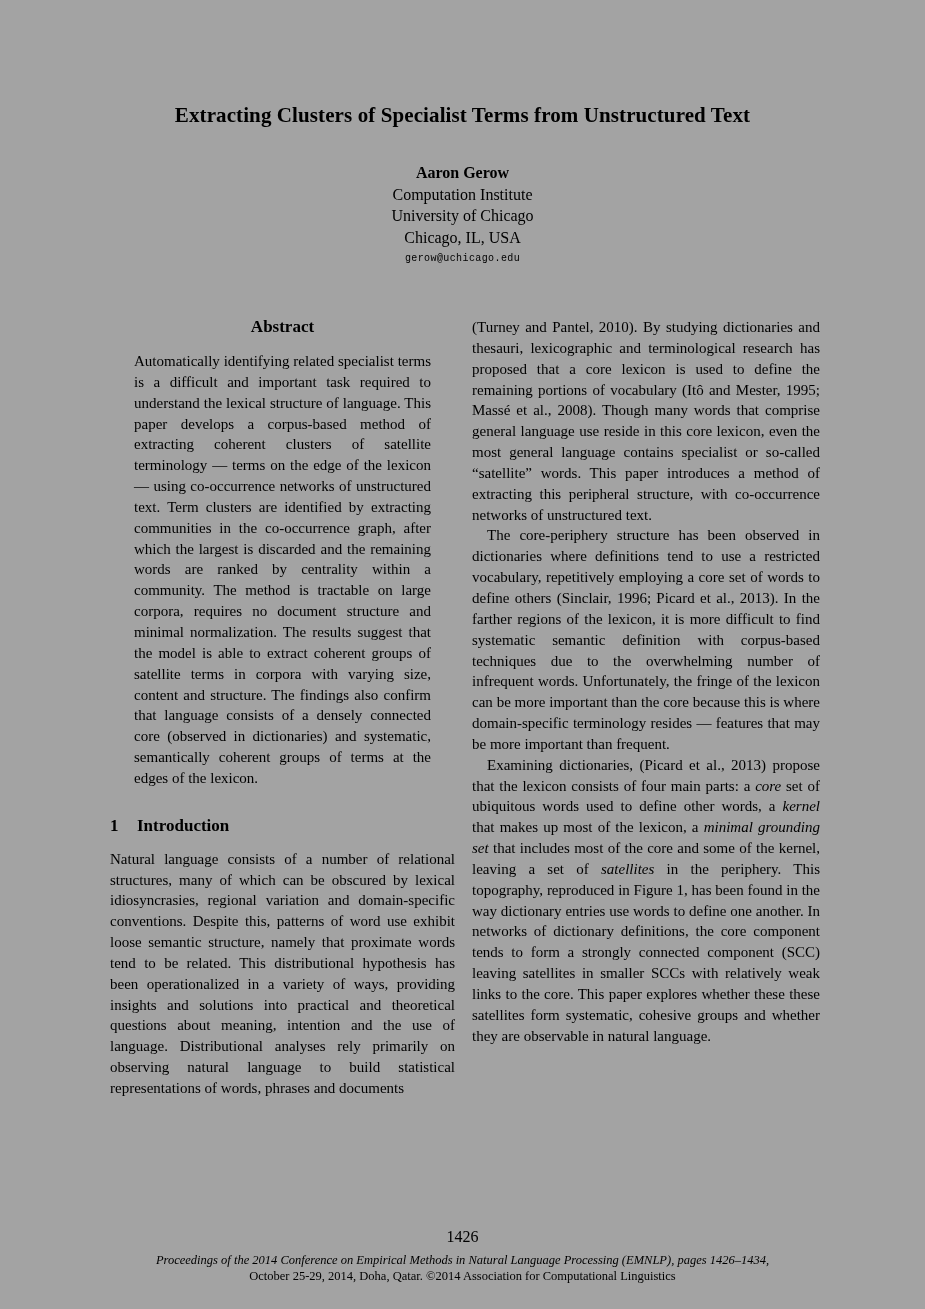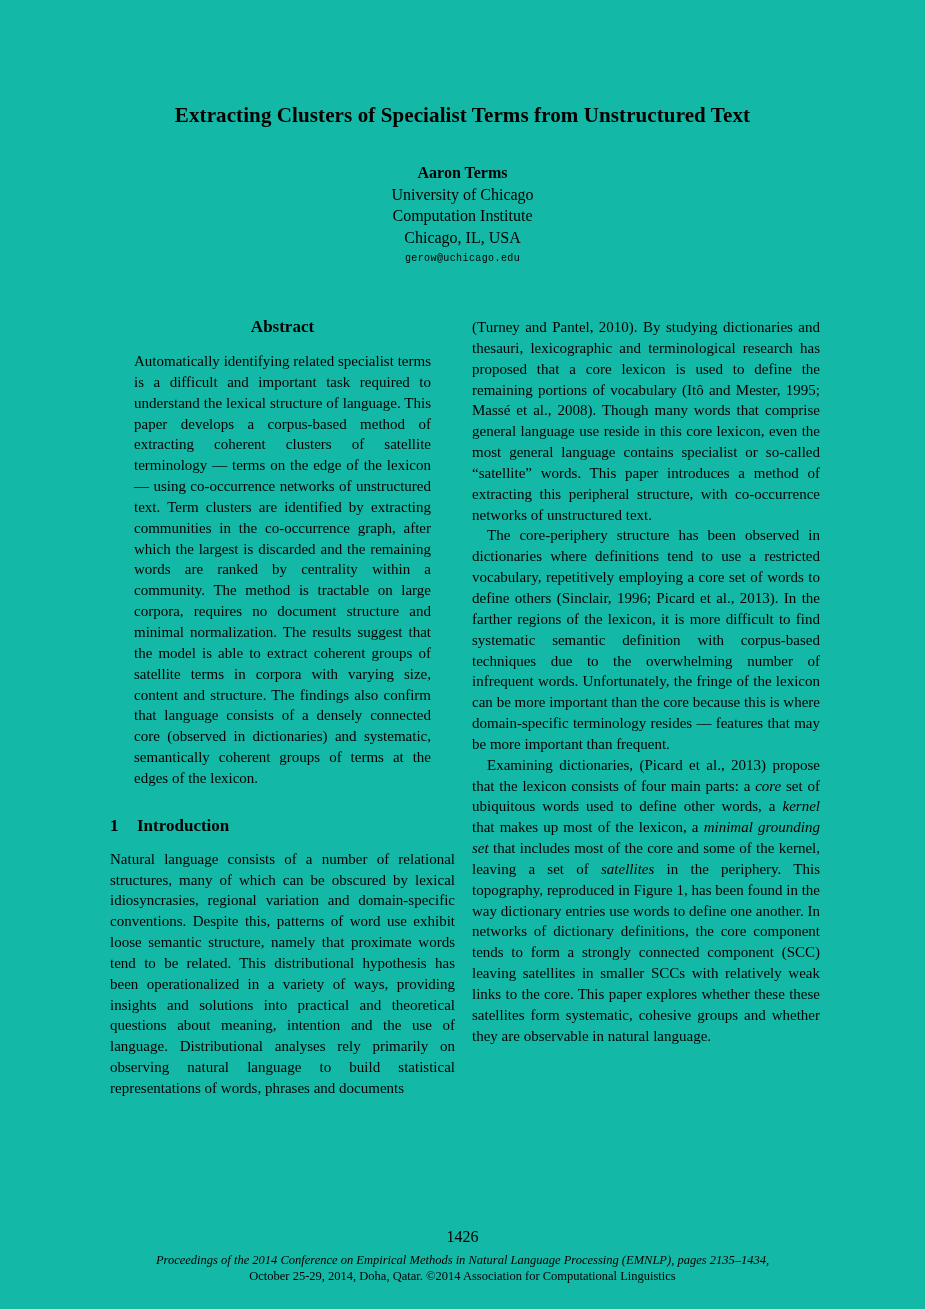--- a/index.html
+++ b/index.html
@@ -4,21 +4,21 @@
 <style>
   html, body {
     margin: 0;
     padding: 0;
     background: #ffffff;
   }
   .page {
     position: relative;
     width: 925px;
     height: 1309px;
-    background: #14b8a6;
+    background: #a3a3a3;
     color: #000000;
     font-family: "Liberation Serif", serif;
     overflow: hidden;
   }
   .paper-title {
     position: absolute;
     top: 103px;
     left: 0;
     right: 0;
     margin: 0;
@@ -94,40 +94,40 @@
   .proc-line2 { font-style: normal; }
 </style>
 </head>
 <body>
 
 <div class="page">
 
   <h1 class="paper-title">Extracting Clusters of Specialist Terms from Unstructured Text</h1>
 
   <div class="author-block">
-    <div class="author-name">Aaron Terms</div>
+    <div class="author-name">Aaron Gerow</div>
+    <div>Computation Institute</div>
     <div>University of Chicago</div>
-    <div>Computation Institute</div>
     <div>Chicago, IL, USA</div>
     <div class="author-email">gerow@uchicago.edu</div>
   </div>
 
   <div class="col col-left">
     <h2 class="abstract-heading">Abstract</h2>
     <p class="abstract-body">Automatically identifying related specialist terms is a difficult and important task required to understand the lexical structure of language. This paper develops a corpus-based method of extracting coherent clusters of satellite terminology — terms on the edge of the lexicon — using co-occurrence networks of unstructured text. Term clusters are identified by extracting communities in the co-occurrence graph, after which the largest is discarded and the remaining words are ranked by centrality within a community. The method is tractable on large corpora, requires no document structure and minimal normalization. The results suggest that the model is able to extract coherent groups of satellite terms in corpora with varying size, content and structure. The findings also confirm that language consists of a densely connected core (observed in dictionaries) and systematic, semantically coherent groups of terms at the edges of the lexicon.</p>
     <h2 class="section-heading"><span class="sec-num">1</span><span>Introduction</span></h2>
     <p class="body-par">Natural language consists of a number of relational structures, many of which can be obscured by lexical idiosyncrasies, regional variation and domain-specific conventions. Despite this, patterns of word use exhibit loose semantic structure, namely that proximate words tend to be related. This distributional hypothesis has been operationalized in a variety of ways, providing insights and solutions into practical and theoretical questions about meaning, intention and the use of language. Distributional analyses rely primarily on observing natural language to build statistical representations of words, phrases and documents</p>
   </div>
 
   <div class="col col-right">
     <p class="body-par">(Turney and Pantel, 2010). By studying dictionaries and thesauri, lexicographic and terminological research has proposed that a core lexicon is used to define the remaining portions of vocabulary (Itô and Mester, 1995; Massé et al., 2008). Though many words that comprise general language use reside in this core lexicon, even the most general language contains specialist or so-called “satellite” words. This paper introduces a method of extracting this peripheral structure, with co-occurrence networks of unstructured text.</p>
     <p class="body-par indent">The core-periphery structure has been observed in dictionaries where definitions tend to use a restricted vocabulary, repetitively employing a core set of words to define others (Sinclair, 1996; Picard et al., 2013). In the farther regions of the lexicon, it is more difficult to find systematic semantic definition with corpus-based techniques due to the overwhelming number of infrequent words. Unfortunately, the fringe of the lexicon can be more important than the core because this is where domain-specific terminology resides — features that may be more important than frequent.</p>
     <p class="body-par indent"><span>Examining dictionaries, (Picard et al., 2013) propose that the lexicon consists of four main parts: a </span><em>core</em><span> set of ubiquitous words used to define other words, a </span><em>kernel</em><span> that makes up most of the lexicon, a </span><em>minimal grounding set</em><span> that includes most of the core and some of the kernel, leaving a set of </span><em>satellites</em><span> in the periphery. This topography, reproduced in Figure 1, has been found in the way dictionary entries use words to define one another. In networks of dictionary definitions, the core component tends to form a strongly connected component (SCC) leaving satellites in smaller SCCs with relatively weak links to the core. This paper explores whether these these satellites form systematic, cohesive groups and whether they are observable in natural language.</span></p>
   </div>
 
   <div class="page-number">1426</div>
 
   <div class="proceedings">
-    <div class="proc-line1">Proceedings of the 2014 Conference on Empirical Methods in Natural Language Processing (EMNLP), pages 2135–1434,</div>
+    <div class="proc-line1">Proceedings of the 2014 Conference on Empirical Methods in Natural Language Processing (EMNLP), pages 1426–1434,</div>
     <div class="proc-line2">October 25-29, 2014, Doha, Qatar. ©2014 Association for Computational Linguistics</div>
   </div>
 
 </div>
 
 </body></html>

